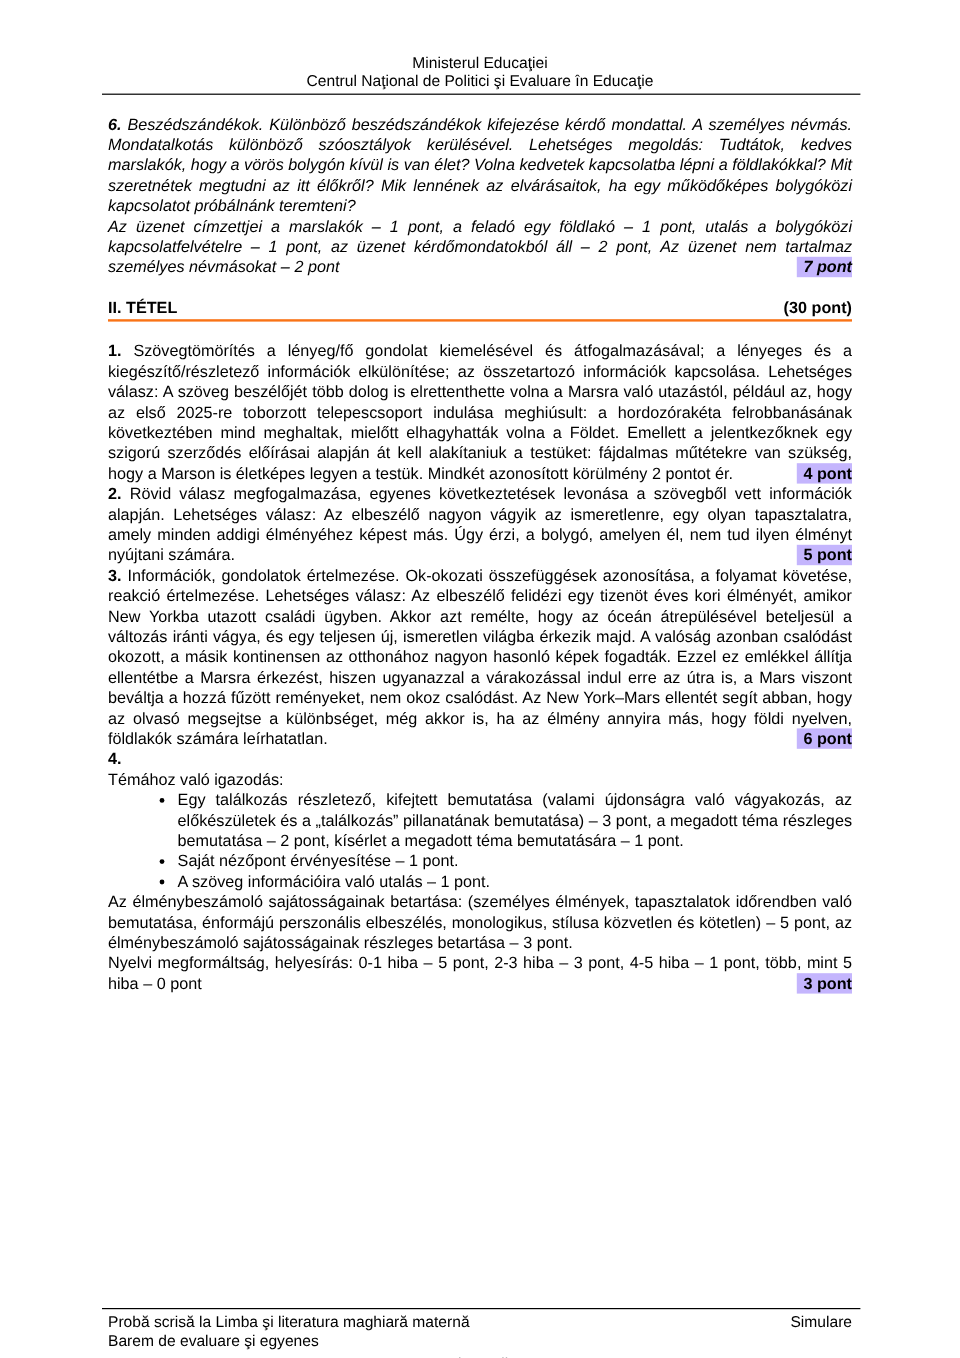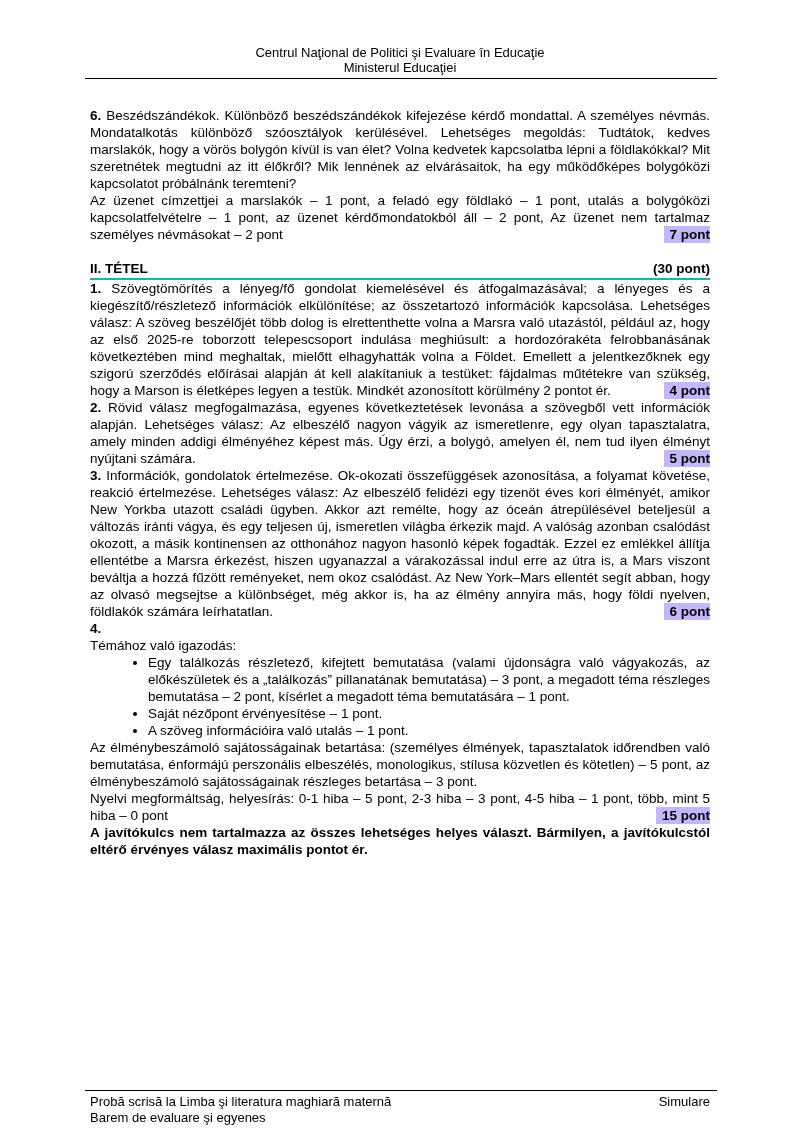--- a/index.html
+++ b/index.html
@@ -31,41 +31,41 @@
     margin-top: 3px;
     margin-left: -5px;
     margin-right: -7px;
   }
   .body-text { font-size: 13.5px; line-height: 17px; }
   p.para {
     margin: 0;
     text-align: justify;
     position: relative;
   }
-  .item6-block { margin-top: 28px; }
+  .item6-block { margin-top: 16px; font-style: italic; }
   .b { font-weight: bold; }
   .pts {
     position: absolute;
     right: 0;
     bottom: 0;
     font-weight: bold;
     background: #c4b5fd;
     padding-left: 6px;
   }
   .section-head {
     margin-top: 17px;
     display: flex;
     justify-content: space-between;
     font-weight: bold;
     font-size: 13.5px;
     line-height: 17px;
-    border-bottom: 2px solid #14b8a6;
+    border-bottom: 2px solid #f97316;
     padding-bottom: 1px;
   }
-  .tasks { margin-top: 0; }
+  .tasks { margin-top: 16px; }
   ul.bullets {
     margin: 0;
     padding-left: 58px;
     list-style: disc outside;
   }
   ul.bullets li { text-align: justify; }
   p.note { font-weight: bold; }
   .doc-footer {
     position: absolute;
     left: 90px;
@@ -89,22 +89,22 @@
     margin-top: 3px;
   }
 </style>
 </head>
 <body>
 
 <div class="page">
   <div class="content">
 
     <div class="doc-header">
+      <div>Ministerul Educaţiei</div>
       <div>Centrul Naţional de Politici şi Evaluare în Educaţie</div>
-      <div>Ministerul Educaţiei</div>
       <div class="header-rule"></div>
     </div>
 
     <div class="body-text item6-block">
       <p class="para"><span class="b">6.</span> <span>Beszédszándékok. Különböző beszédszándékok kifejezése kérdő mondattal. A személyes névmás. Mondatalkotás különböző szóosztályok kerülésével. Lehetséges megoldás: Tudtátok, kedves marslakók, hogy a vörös bolygón kívül is van élet? Volna kedvetek kapcsolatba lépni a földlakókkal? Mit szeretnétek megtudni az itt élőkről? Mik lennének az elvárásaitok, ha egy működőképes bolygóközi kapcsolatot próbálnánk teremteni?</span></p>
       <p class="para"><span>Az üzenet címzettjei a marslakók – 1 pont, a feladó egy földlakó – 1 pont, utalás a bolygóközi kapcsolatfelvételre – 1 pont, az üzenet kérdőmondatokból áll – 2 pont, Az üzenet nem tartalmaz személyes névmásokat – 2 pont</span><span class="pts">7 pont</span></p>
     </div>
 
     <div class="section-head">
       <span>II. TÉTEL</span>
@@ -122,23 +122,22 @@
       <p class="para">Témához való igazodás:</p>
 
       <ul class="bullets">
         <li>Egy találkozás részletező, kifejtett bemutatása (valami újdonságra való vágyakozás, az előkészületek és a „találkozás” pillanatának bemutatása) – 3 pont, a megadott téma részleges bemutatása – 2 pont, kísérlet a megadott téma bemutatására – 1 pont.</li>
         <li>Saját nézőpont érvényesítése – 1 pont.</li>
         <li>A szöveg információira való utalás – 1 pont.</li>
       </ul>
 
       <p class="para">Az élménybeszámoló sajátosságainak betartása: (személyes élmények, tapasztalatok időrendben való bemutatása, énformájú perszonális elbeszélés, monologikus, stílusa közvetlen és kötetlen) – 5 pont, az élménybeszámoló sajátosságainak részleges betartása – 3 pont.</p>
 
-      <p class="para"><span>Nyelvi megformáltság, helyesírás: 0-1 hiba – 5 pont, 2-3 hiba – 3 pont, 4-5 hiba – 1 pont, több, mint 5 hiba – 0 pont</span><span class="pts">15 pont</span></p>
+      <p class="para"><span>Nyelvi megformáltság, helyesírás: 0-1 hiba – 5 pont, 2-3 hiba – 3 pont, 4-5 hiba – 1 pont, több, mint 5 hiba – 0 pont</span><span class="pts">3 pont</span></p>
 
-      <p class="para note">A javítókulcs nem tartalmazza az összes lehetséges helyes választ. Bármilyen, a javítókulcstól eltérő érvényes válasz maximális pontot ér.</p>
     </div>
 
   </div>
 
   <div class="doc-footer">
     <div class="footer-rule"></div>
     <div class="footer-row">
       <span>Probă scrisă la Limba şi literatura maghiară maternă</span>
       <span>Simulare</span>
     </div>

